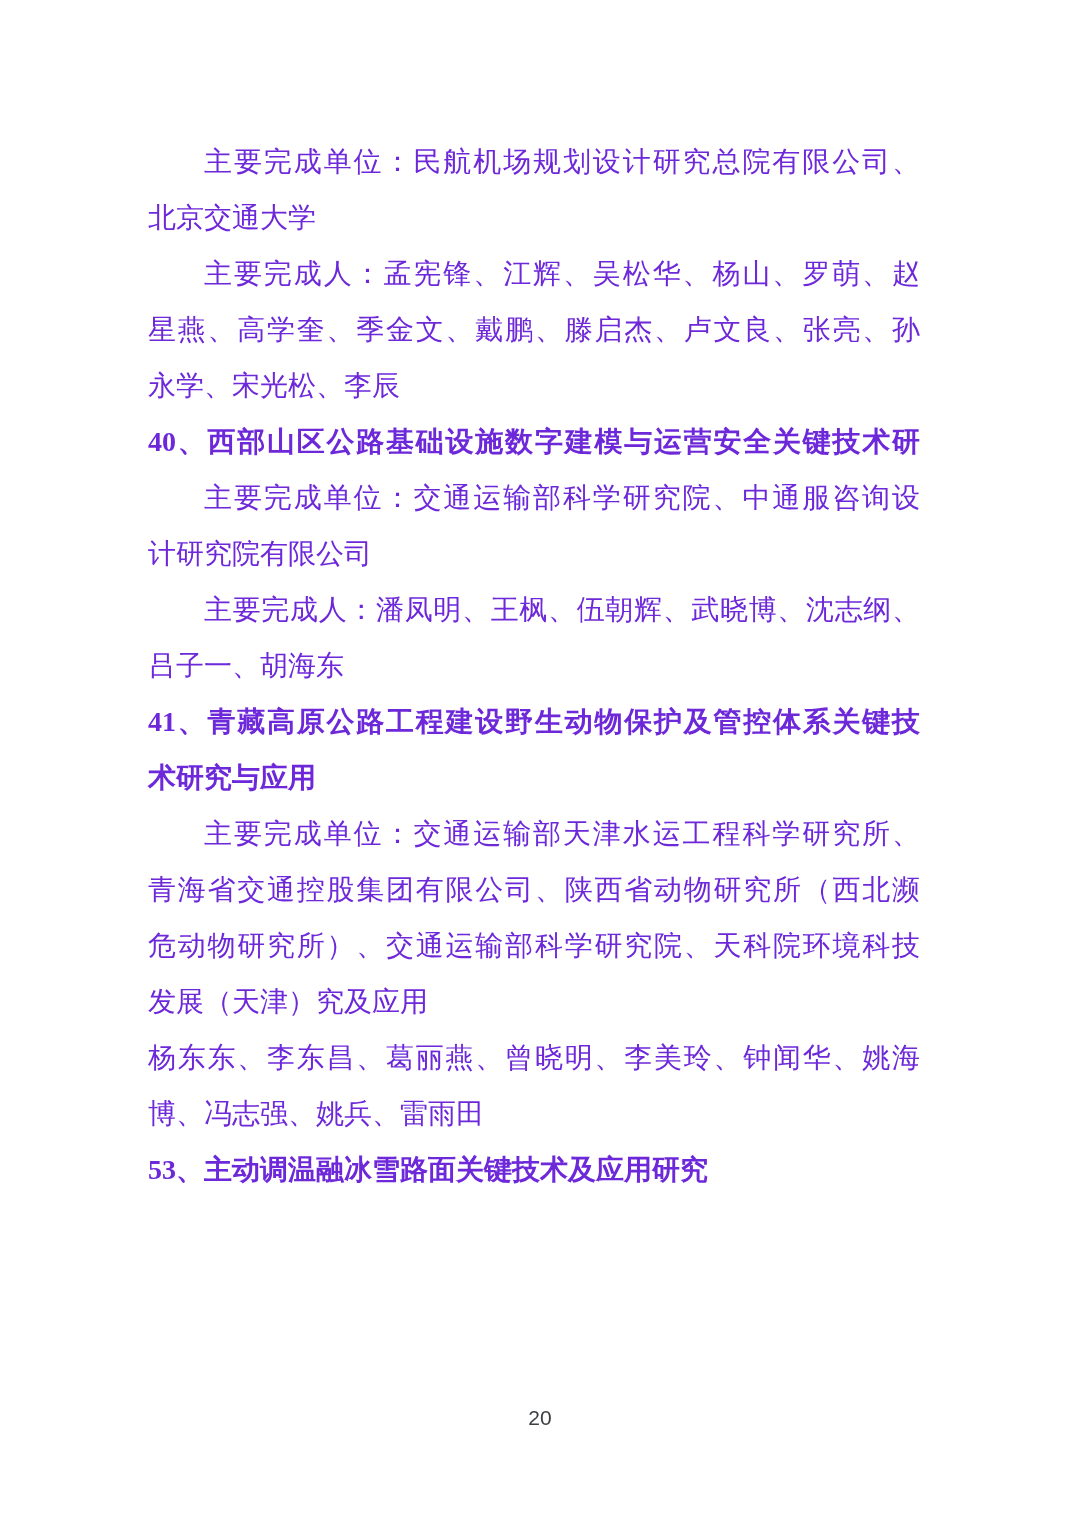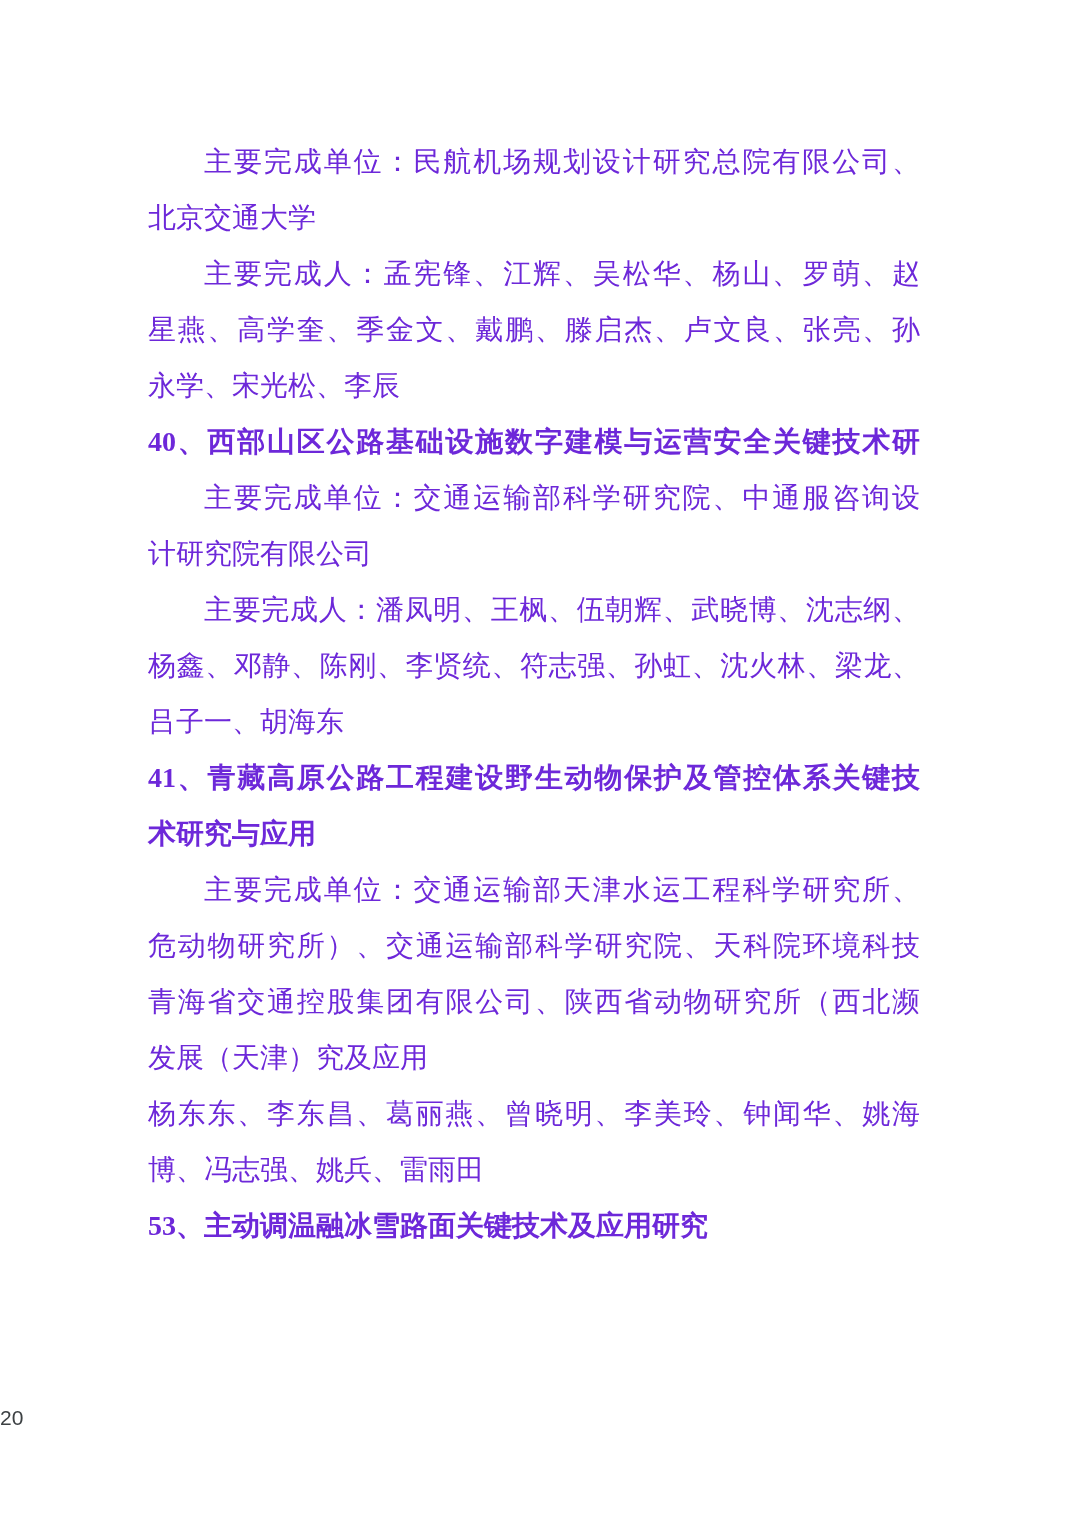--- a/index.html
+++ b/index.html
@@ -36,44 +36,44 @@
     text-indent: 56px;
   }
   .line.bold {
     font-weight: 700;
   }
   .footer {
     position: absolute;
     left: 0;
     top: 1406px;
     width: 1080px;
+    text-align: center;
     font-family: "Liberation Sans", sans-serif;
     font-size: 21px;
     color: #3c4043;
   }
 </style>
 </head>
 <body>
 
 <div class="doc">
   <div class="line indent">主要完成单位：民航机场规划设计研究总院有限公司、</div>
   <div class="line last">北京交通大学</div>
   <div class="line indent">主要完成人：孟宪锋、江辉、吴松华、杨山、罗萌、赵</div>
   <div class="line">星燕、高学奎、季金文、戴鹏、滕启杰、卢文良、张亮、孙</div>
   <div class="line last">永学、宋光松、李辰</div>
   <div class="line bold">40、西部山区公路基础设施数字建模与运营安全关键技术研</div>
   <div class="line indent">主要完成单位：交通运输部科学研究院、中通服咨询设</div>
   <div class="line last">计研究院有限公司</div>
   <div class="line indent">主要完成人：潘凤明、王枫、伍朝辉、武晓博、沈志纲、</div>
-  <div class="line">杨鑫、邓静、陈刚、李贤统、符志强、孙虹、沈火林、梁龙、</div>
   <div class="line last">吕子一、胡海东</div>
   <div class="line bold">41、青藏高原公路工程建设野生动物保护及管控体系关键技</div>
   <div class="line bold last">术研究与应用</div>
   <div class="line indent">主要完成单位：交通运输部天津水运工程科学研究所、</div>
+  <div class="line">青海省交通控股集团有限公司、陕西省动物研究所（西北濒</div>
   <div class="line">危动物研究所）、交通运输部科学研究院、天科院环境科技</div>
-  <div class="line">青海省交通控股集团有限公司、陕西省动物研究所（西北濒</div>
   <div class="line last">发展（天津）究及应用</div>
   <div class="line">杨东东、李东昌、葛丽燕、曾晓明、李美玲、钟闻华、姚海</div>
   <div class="line last">博、冯志强、姚兵、雷雨田</div>
   <div class="line bold last">53、主动调温融冰雪路面关键技术及应用研究</div>
 </div>
 
 <div class="footer">20</div>
 
 </body></html>

